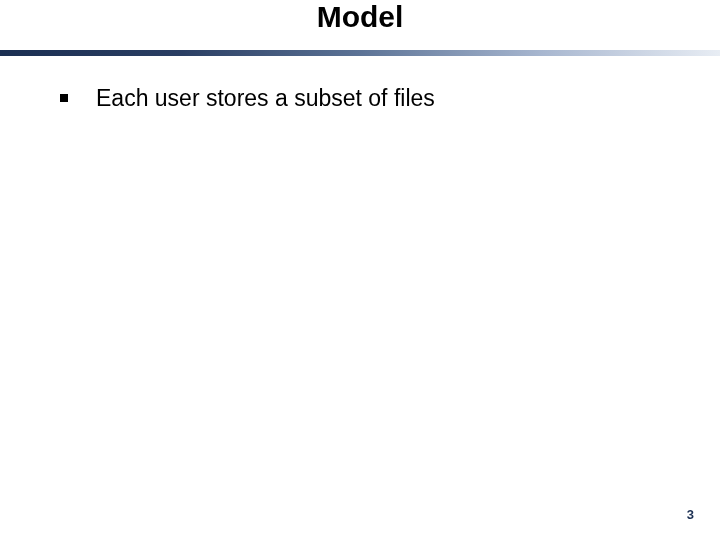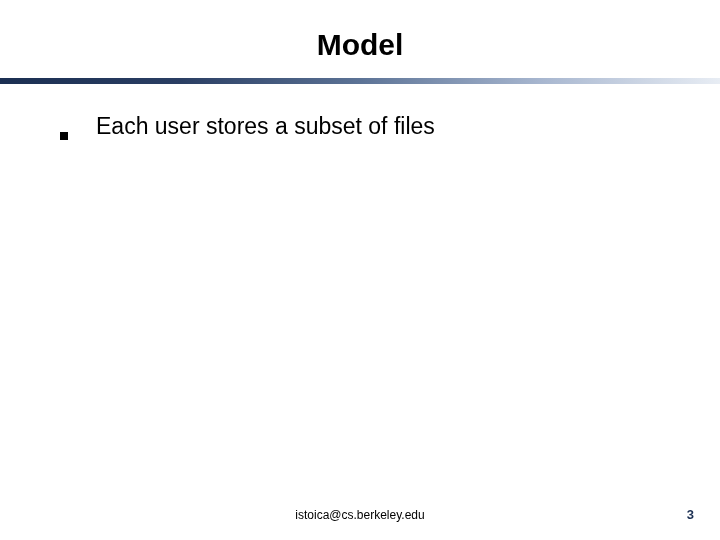--- a/index.html
+++ b/index.html
@@ -15,35 +15,34 @@
   .slide {
     position: relative;
     width: 720px;
     height: 540px;
     box-sizing: border-box;
   }
   .title {
     text-align: center;
     font-size: 30px;
     font-weight: bold;
-    padding-top: 28px;
     padding-bottom: 12px;
   }
   .divider {
     width: 720px;
     height: 6px;
     background: linear-gradient(to right, #1b2f52 0%, #2a3e63 25%, #5c7396 50%, #a7b6cf 75%, #e8edf4 100%);
     margin-top: 4px;
   }
   .content {
     padding: 28px 40px 0 60px;
   }
   .bullet-row {
     display: flex;
-    align-items: flex-end;
+    align-items: flex-start;
     margin-bottom: 4px;
   }
   .bullet-mark {
     flex: 0 0 auto;
     width: 8px;
     height: 8px;
     background: #000;
     margin-top: 10px;
     margin-right: 28px;
   }
@@ -78,16 +77,15 @@
 
   <div class="divider"></div>
 
   <div class="content">
     <div class="bullet-row">
       <div class="bullet-mark"></div>
       <div class="bullet-text">Each user stores a subset of files</div>
     </div>
   </div>
 
-  <div class="footer-email">istoica@cs.berkeley.edu</div>
   <div class="footer-page">3</div>
 
 </div>
 
 </body></html>

